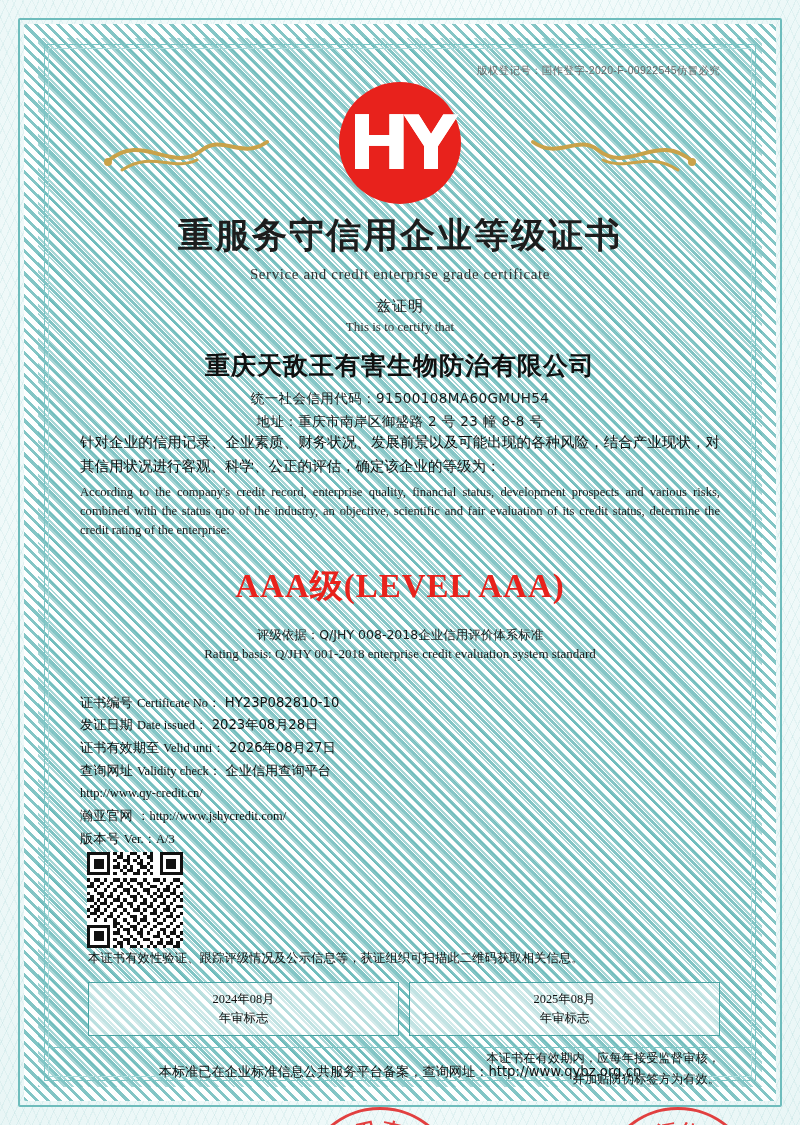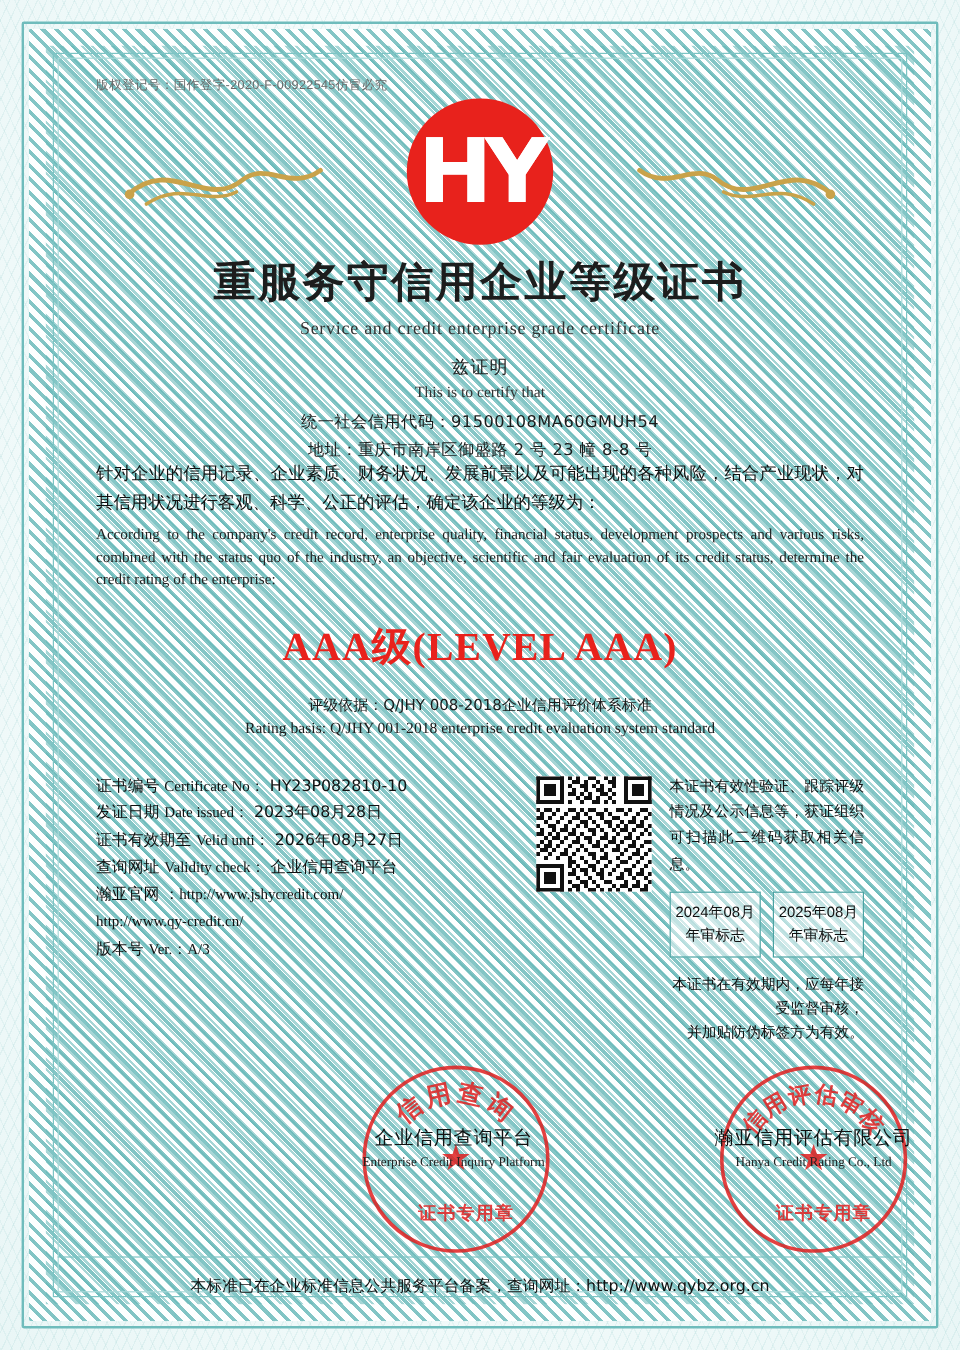--- a/index.html
+++ b/index.html
@@ -42,21 +42,21 @@
     border:1px solid #a8d9d9;
   }
   .content{
     position:relative;
     z-index:5;
     padding:34px 56px 0 56px;
     height:100%;
     box-sizing:border-box;
   }
   .copyright{
-    text-align:left;
+    text-align:right;
     font-size:10.5px;
     color:#6a6a6a;
     letter-spacing:0.3px;
     margin-top:6px;
     margin-bottom:0;
   }
   
   .emblem-wrap{
     position:relative;
     height:126px;
@@ -166,20 +166,21 @@
     text-align:center;
     font-family:"Liberation Serif", serif;
     font-size:13px;
     color:#1b1b1b;
     margin-top:2px;
   }
   
   .details{
     display:flex;
     margin-top:30px;
+    flex-direction:column;
   }
   .details-left{
     width:360px;
     font-family:"DejaVu Sans", sans-serif;
     font-size:13.2px;
     color:#111;
     line-height:1.72;
   }
   .details-left .row{white-space:nowrap;}
   .lbl-en{font-family:"Liberation Serif", serif;font-size:12.5px;}
@@ -190,21 +191,21 @@
     justify-content:center;
   }
   .qr{
     width:96px;height:96px;
     background:#fff;
     display:block;
   }
   .details-right{
     flex:1;
     padding-left:8px;
-    font-family:Liberation Sans, sans-serif;
+    font-family:Liberation Serif, serif;
     font-size:12.4px;
     color:#111;
     line-height:1.75;
     text-align:justify;
   }
   .year-boxes{
     display:flex;
     gap:10px;
     margin-top:12px;
   }
@@ -321,20 +322,21 @@
         <span class="glyph">HY</span>
       </div>
     </div>
 
     <div class="title">重服务守信用企业等级证书</div>
     <div class="title-en">Service and credit enterprise grade certificate</div>
 
     <div class="certify-cn">兹证明</div>
     <div class="certify-en">This is to certify that</div>
 
+    <div class="company">重庆天敌王有害生物防治有限公司</div>
     <div class="code">统一社会信用代码：91500108MA60GMUH54</div>
     <div class="addr">地址：重庆市南岸区御盛路 2 号 23 幢 8-8 号</div>
 
     <div class="para-cn">针对企业的信用记录、企业素质、财务状况、发展前景以及可能出现的各种风险，结合产业现状，对其信用状况进行客观、科学、公正的评估，确定该企业的等级为：</div>
     <div class="para-en">According to the company's credit record, enterprise quality, financial status, development prospects and various risks, combined with the status quo of the industry, an objective, scientific and fair evaluation of its credit status, determine the credit rating of the enterprise:</div>
 
     <div class="level">AAA级(LEVEL AAA)</div>
 
     <div class="basis-cn">评级依据：Q/JHY 008-2018企业信用评价体系标准</div>
     <div class="basis-en">Rating basis: Q/JHY 001-2018 enterprise credit evaluation system standard</div>
@@ -356,25 +358,25 @@
           <span>证书有效期至</span>
           <span class="lbl-en">Velid unti：</span>
           <span>2026年08月27日</span>
         </div>
         <div class="row">
           <span>查询网址</span>
           <span class="lbl-en">Validity check：</span>
           <span>企业信用查询平台</span>
         </div>
         <div class="row">
+          <span class="lbl-en">http://www.qy-credit.cn/</span>
+        </div>
+        <div class="row">
           <span>瀚亚官网</span>
           <span class="lbl-en">：http://www.jshycredit.com/</span>
-        </div>
-        <div class="row">
-          <span class="lbl-en">http://www.qy-credit.cn/</span>
         </div>
         <div class="row">
           <span>版本号</span>
           <span class="lbl-en">Ver.：A/3</span>
         </div>
       </div>
 
       <div class="details-mid">
         <svg class="qr" viewBox="0 0 29 29" shape-rendering="crispEdges">
           <rect width="29" height="29" fill="#ffffff"></rect>

